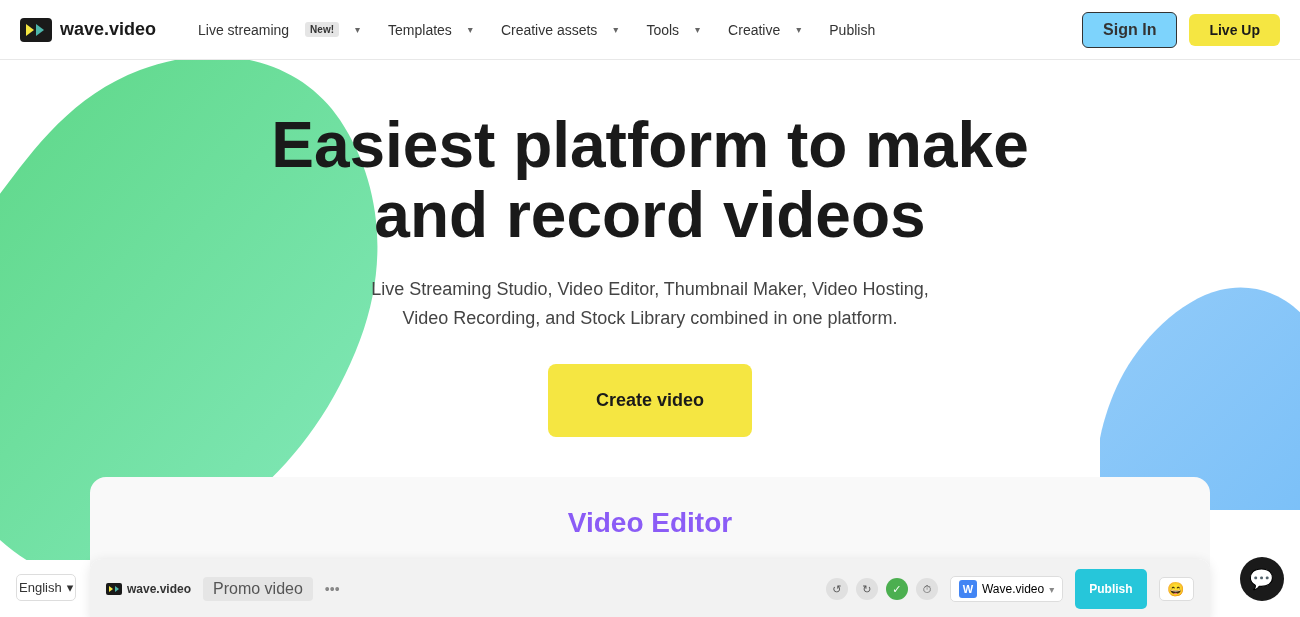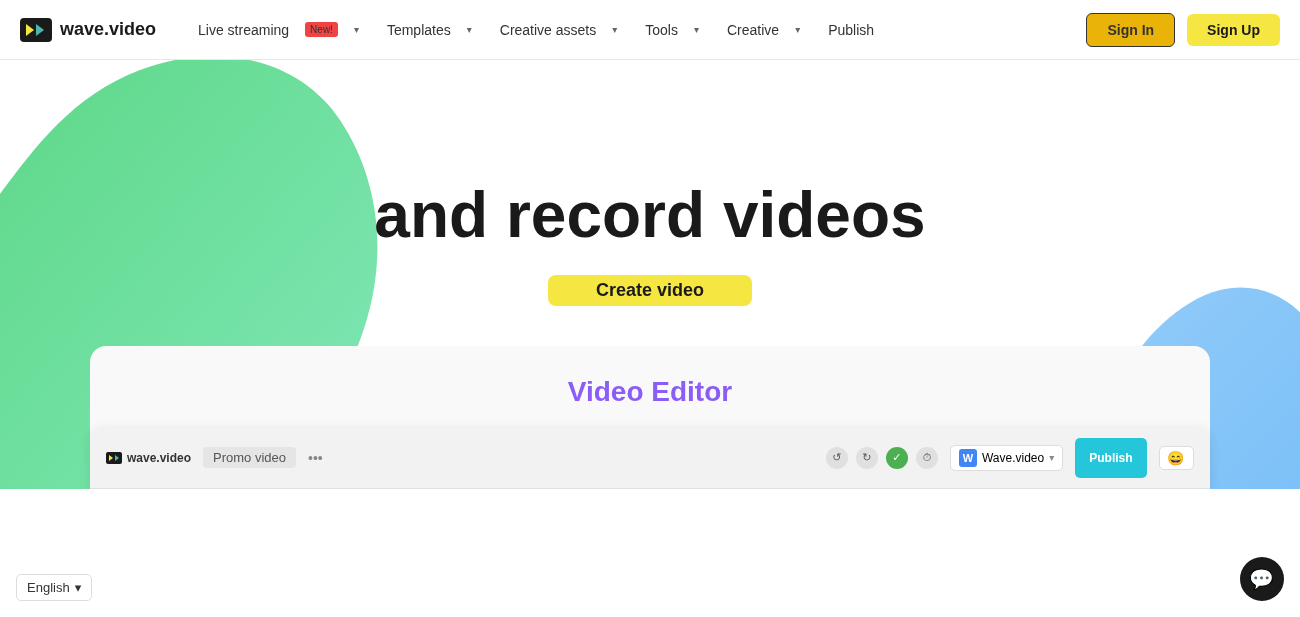--- a/index.html
+++ b/index.html
@@ -43,42 +43,42 @@
       align-items: center;
       gap: 16px;
       padding: 6px 12px;
       font-size: 14px;
       color: #333;
       cursor: pointer;
       border-radius: 4px;
       white-space: nowrap;
     }
     .nav-badge {
-      background: #ef4444;
+      background: #e5e5e5;
       color: #333;
       font-size: 10px;
-      font-weight: 400;
+      font-weight: 700;
       padding: 2px 5px;
       border-radius: 3px;
     }
     .nav-chevron {
       font-size: 10px;
       color: #666;
     }
     .nav-auth {
       display: flex;
       align-items: center;
       gap: 12px;
     }
     .btn-signin {
       padding: 8px 20px;
       border: 1.5px solid #333;
-      background: #eab308;
+      background: #7dd3fc;
       border-radius: 6px;
-      font-size: 14px;
+      font-size: 16px;
       font-weight: 600;
       cursor: pointer;
       color: #333;
     }
     .btn-signup {
       padding: 8px 20px;
       border: none;
       background: #f5e642;
       border-radius: 6px;
       font-size: 14px;
@@ -133,21 +133,21 @@
     .hero-subtitle {
       font-size: 18px;
       color: #444;
       max-width: 580px;
       margin: 0 auto 32px auto;
       line-height: 1.6;
     }
 
     .btn-create {
       display: inline-block;
-      padding: 5px 48px;
+      padding: 26px 48px;
       background: #f5e642;
       border: none;
       border-radius: 8px;
       font-size: 18px;
       font-weight: 700;
       color: #1a1a1a;
       cursor: pointer;
       margin-bottom: 40px;
     }
 
@@ -191,21 +191,21 @@
       gap: 5px;
       font-size: 12px;
       font-weight: 700;
       color: #333;
     }
     .mini-logo-icon {
       width: 16px;
       height: 12px;
     }
     .mini-tab {
-      font-size: 13px;
+      font-size: 16px;
       color: #555;
       background: #e5e5e5;
       padding: 3px 10px;
       border-radius: 4px;
     }
     .mini-dots { font-size: 14px; color: #888; cursor: pointer; }
     .mini-spacer { flex: 1; }
     .mini-toolbar-icons {
       display: flex;
       align-items: center;
@@ -274,21 +274,21 @@
       bottom: 16px;
       left: 16px;
       display: flex;
       align-items: center;
       gap: 5px;
       font-size: 13px;
       color: #333;
       background: #fff;
       border: 1px solid #ddd;
       border-radius: 5px;
-      padding: 5px 10px;
+      padding: 5px 2px;
       cursor: pointer;
       z-index: 100;
     }
 
     
     .chat-bubble {
       position: fixed;
       bottom: 16px;
       right: 16px;
       width: 44px;
@@ -345,21 +345,21 @@
       <span class="nav-chevron">▾</span>
     </div>
 
     <div class="nav-item">
       <span>Publish</span>
     </div>
   </div>
 
   <div class="nav-auth">
     <button class="btn-signin">Sign In</button>
-    <button class="btn-signup">Sign Up</button>
+    <button class="btn-signup">Live Up</button>
   </div>
 </nav>
 
 <section class="hero">
 
   <svg class="blob-left" viewBox="0 0 480 520" xmlns="http://www.w3.org/2000/svg">
     <defs>
       <linearGradient id="greenGrad" x1="0%" y1="0%" x2="100%" y2="100%">
         <stop offset="0%" style="stop-color:#3ecf6e;stop-opacity:1"></stop>
         <stop offset="100%" style="stop-color:#6ee5b0;stop-opacity:1"></stop>
@@ -373,23 +373,24 @@
       <linearGradient id="blueGrad" x1="0%" y1="0%" x2="100%" y2="100%">
         <stop offset="0%" style="stop-color:#64b5f6;stop-opacity:1"></stop>
         <stop offset="100%" style="stop-color:#42a5f5;stop-opacity:1"></stop>
       </linearGradient>
     </defs>
     <path d="M0,230 L220,230 L220,60 C200,20 160,0 120,10 C80,20 40,60 20,100 C0,140 -10,190 0,230 Z" fill="url(#blueGrad)" opacity="0.7"></path>
   </svg>
 
   <div class="hero-content">
     <h1 class="hero-title">
-      <br>
+      <span>Easiest platform to make</span><br>
       <span>and record videos</span>
     </h1>
+    <p class="hero-subtitle">Live Streaming Studio, Video Editor, Thumbnail Maker, Video Hosting, Video Recording, and Stock Library combined in one platform.</p>
     <button class="btn-create">Create video</button>
   </div>
 
   <div class="video-editor-section">
     <h2 class="section-title">Video Editor</h2>
     <div class="mini-editor">
       <div class="mini-editor-bar">
 
         <div class="mini-logo">
           <svg class="mini-logo-icon" viewBox="0 0 16 12" xmlns="http://www.w3.org/2000/svg">

